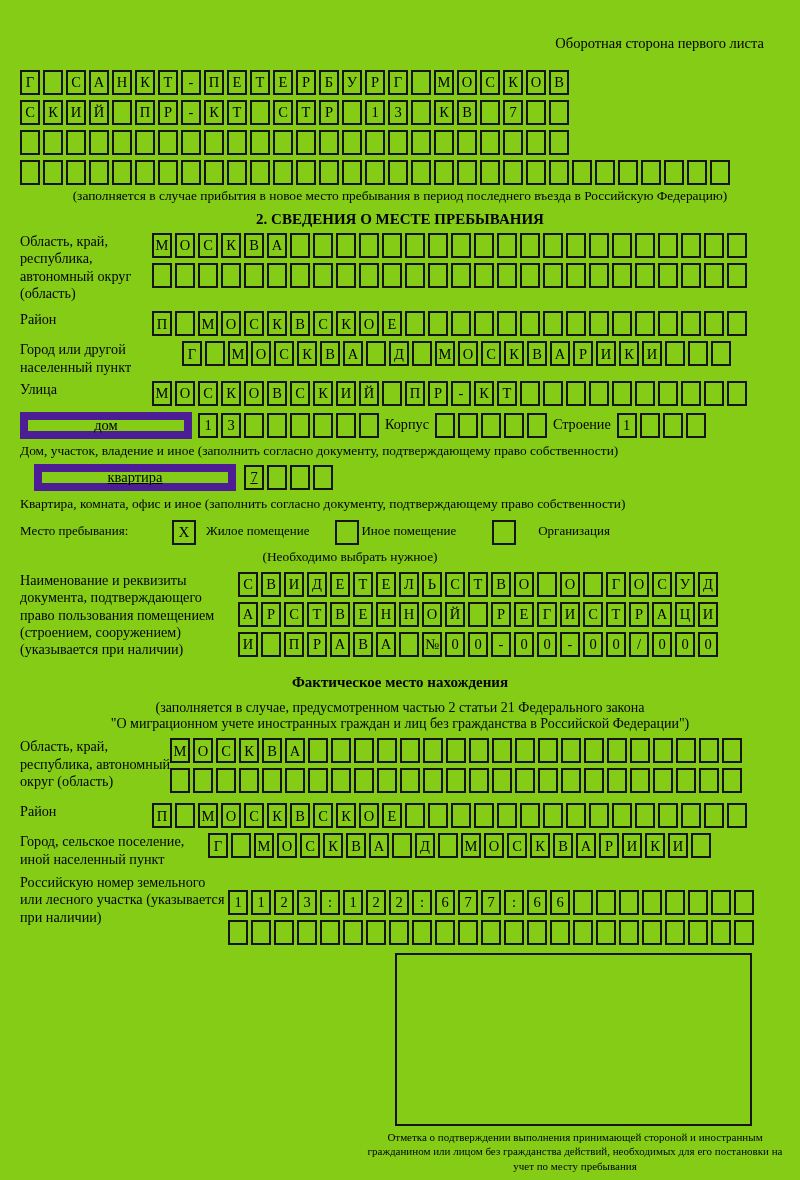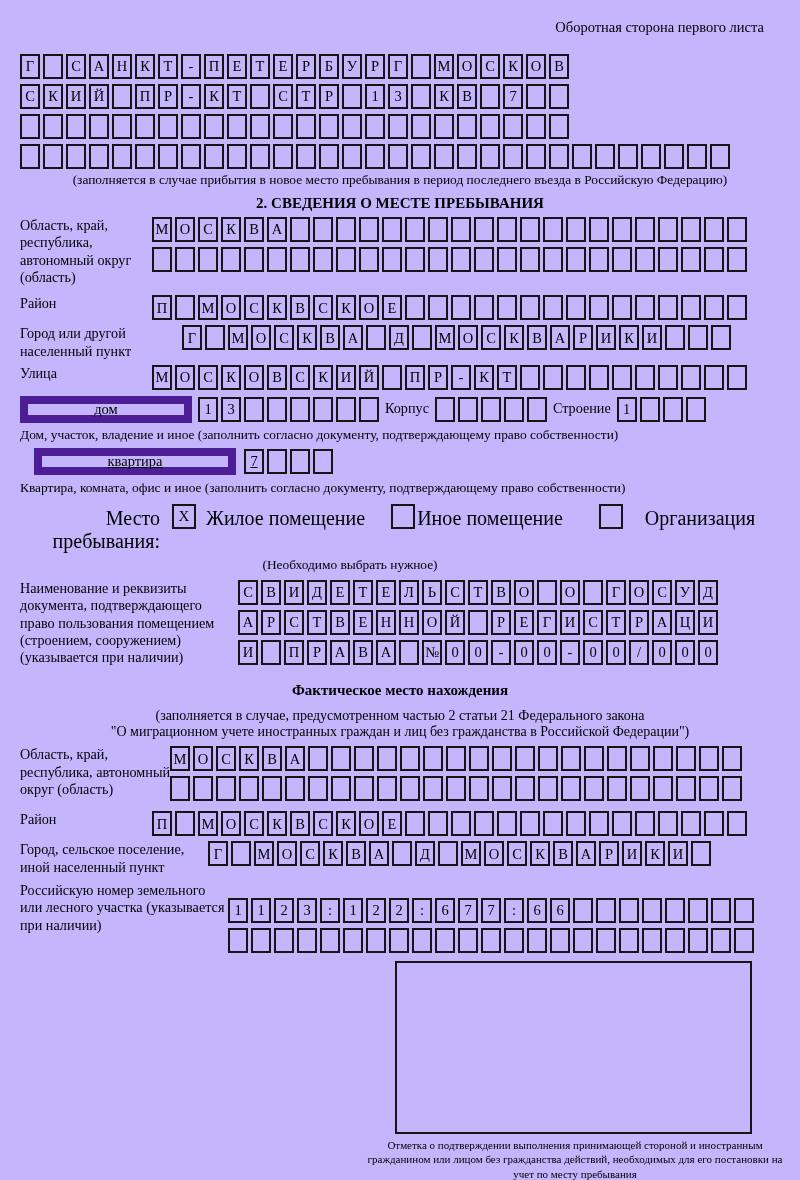--- a/index.html
+++ b/index.html
@@ -2,21 +2,21 @@
 <html><head>
 <meta charset="utf-8">
 <style>
   * { box-sizing: border-box; margin: 0; padding: 0; }
   html,body { background:#fff; }
   body {
     width: 800px; height: 1180px;
     font-family: "Liberation Serif", "DejaVu Serif", serif;
     color: #000;
   }
-  .page { position: relative; width: 800px; height: 1180px; padding: 19px 20px 0 20px; overflow: hidden; background:#c4b5fd; }
+  .page { position: relative; width: 800px; height: 1180px; padding: 35px 20px 0 20px; overflow: hidden; background:#84cc16; }
 
   .corner-note { text-align: right; font-size: 14.5px; padding-right: 16px; }
 
   .frow { display: flex; align-items: flex-start; }
   .lbl { font-size: 14.2px; line-height: 1.22; }
   .cellcol { display: flex; flex-direction: column; gap: 5px; }
   .cells { display: flex; gap: 3px; }
   .cell {
     flex: 0 0 20px; width: 20px; height: 25px;
     border: 2px solid #151515;
@@ -41,21 +41,21 @@
   .housebox { flex: 0 0 172px; }
   .aptbox { flex: 0 0 202px; margin-left: 14px; }
   .inline-lbl { font-size: 14.2px; padding: 4px 6px 0 6px; white-space: nowrap; }
 
   .checkbox {
     flex: 0 0 24px; width: 24px; height: 25px; border: 2px solid #151515;
     display: flex; align-items: center; justify-content: center;
     font-size: 15px;
   }
   .stayrow { display: flex; align-items: flex-start; margin-top: 8px; }
-  .stayrow .opt-lbl { font-size: 20px; padding-top: 3px; text-align: right; }
+  .stayrow .opt-lbl { font-size: 13px; padding-top: 3px; }
 
   .stamp-box {
     margin-left: 375px; margin-top: 8px;
     width: 357px; height: 173px; border: 2px solid #151515;
   }
   .stamp-caption {
     width: 430px; margin-left: 340px; margin-top: 4px;
     font-size: 11px; text-align: center; line-height: 1.3;
   }
 </style>

